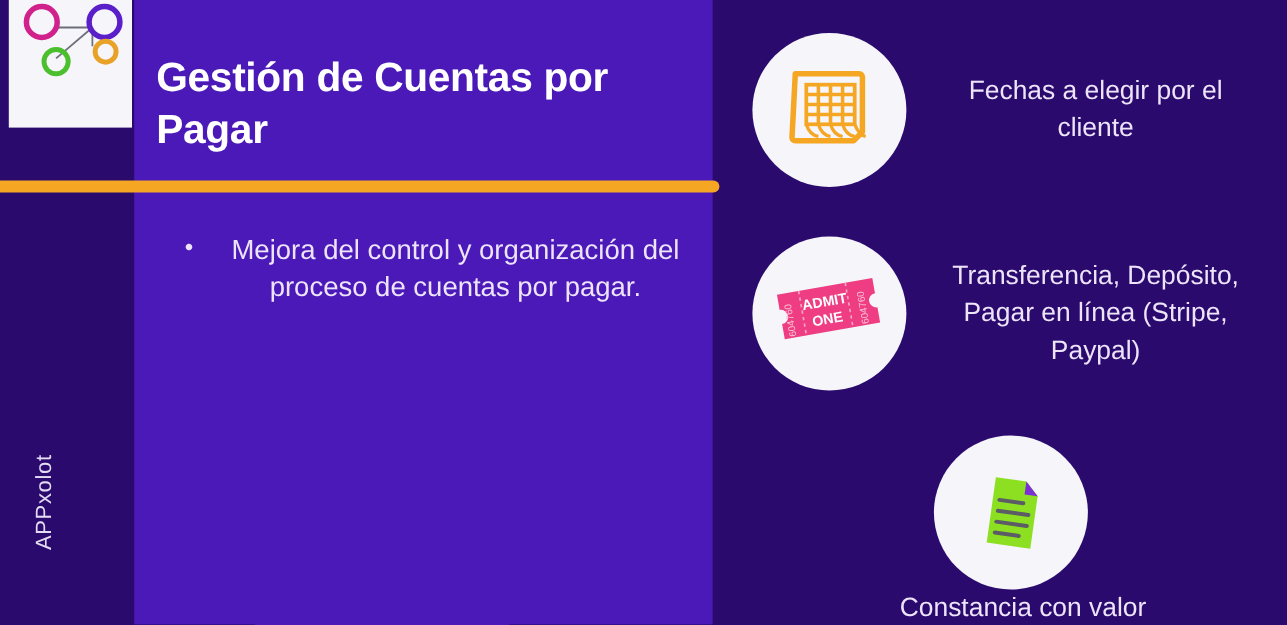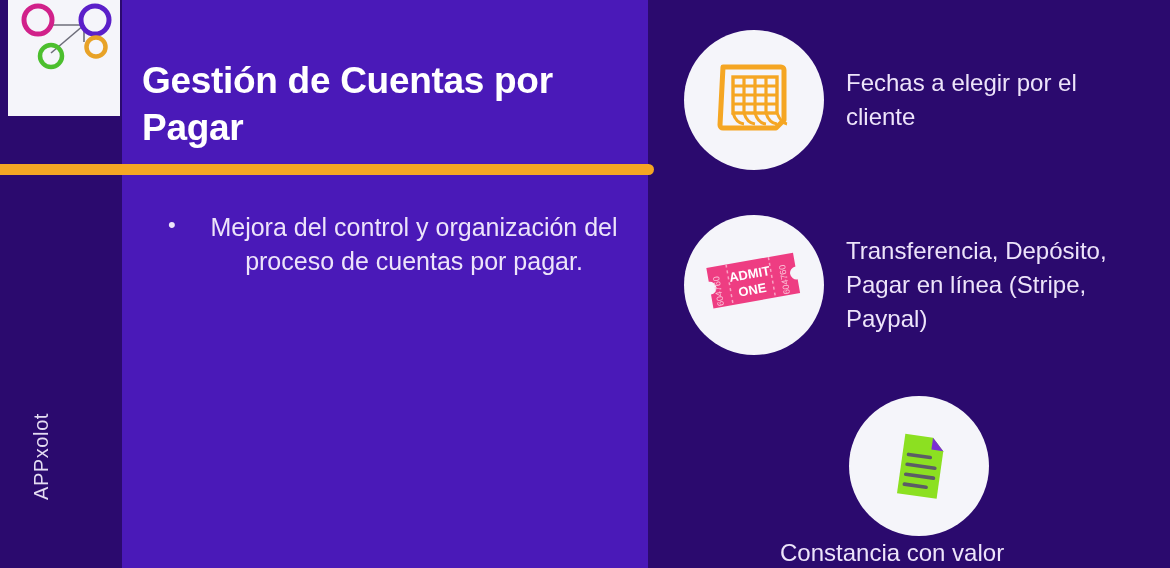--- a/index.html
+++ b/index.html
@@ -60,21 +60,21 @@
     left: 0; top: 164px;
     width: 654px; height: 11px;
     background: #F5A623;
     border-radius: 0 6px 6px 0;
     z-index: 7;
   }
 
   
   .title {
     position: absolute;
-    left: 142px; top: 57px;
+    left: 142px; top: 47px;
     width: 490px;
     color: #FFFFFF;
     font-size: 37px;
     font-weight: bold;
     line-height: 1.28;
     letter-spacing: -0.3px;
     z-index: 6;
   }
 
   
@@ -140,20 +140,21 @@
     justify-content: center;
   }
   .icon-circle svg { display: block; }
 
   .feature-label {
     margin-left: 22px;
     color: #EDE4FA;
     font-size: 24px;
     line-height: 1.42;
     max-width: 300px;
+    text-align: center;
   }
 </style>
 </head>
 <body>
 
 <div id="slide">
 
   <div class="left-strip"></div>
   <div class="center-panel"></div>
   <div class="right-panel"></div>

